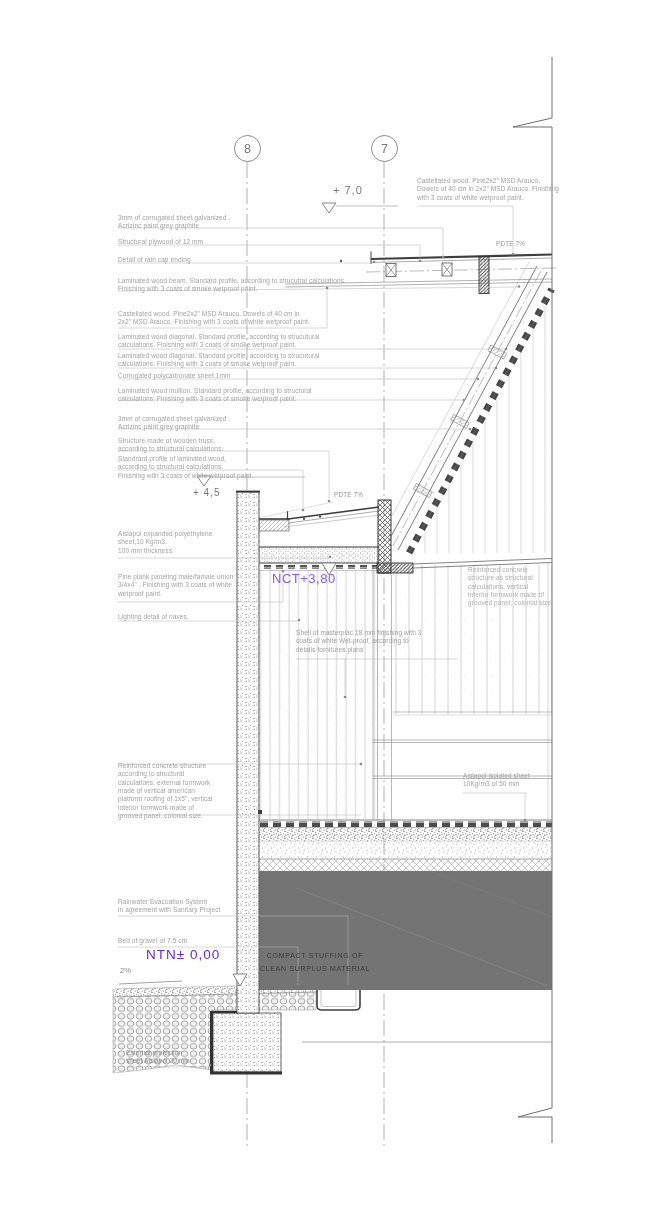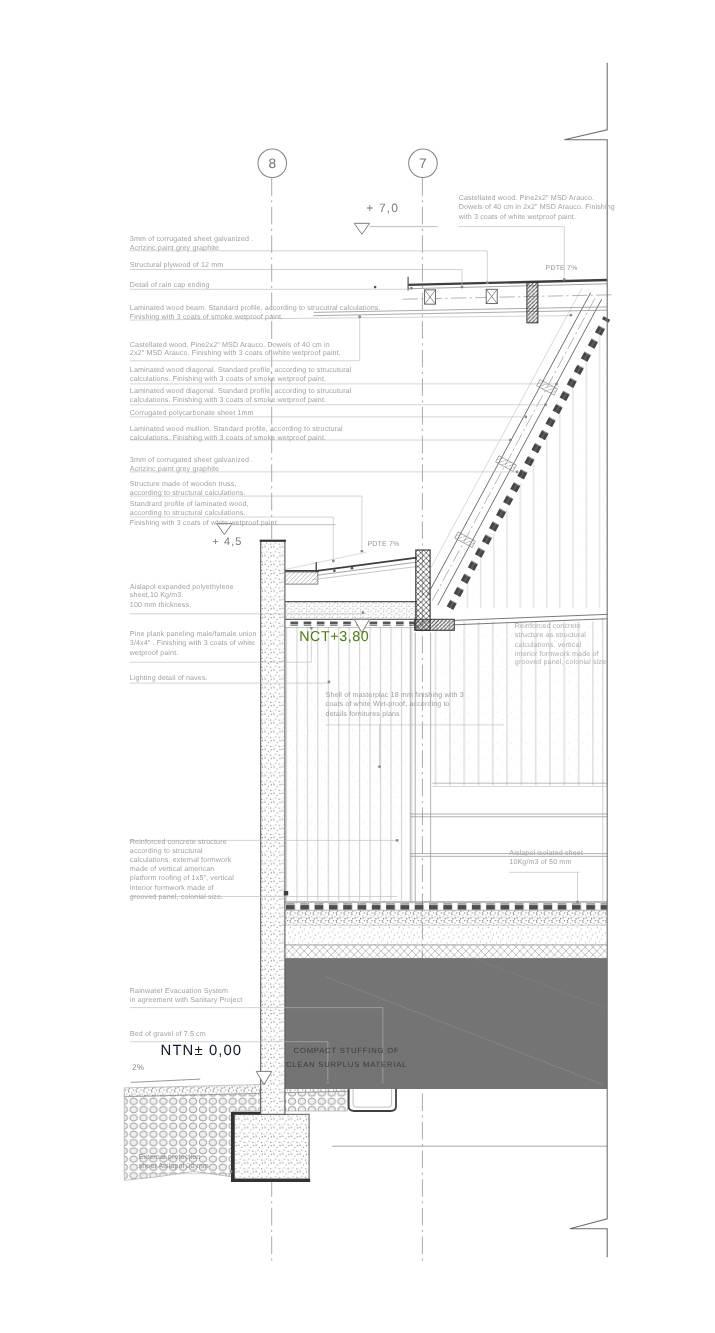--- a/index.html
+++ b/index.html
@@ -275,22 +275,22 @@
 
 <div class="bubble" style="left:234px;top:135px;">
       <span>8</span>
     </div>
 <div class="bubble" style="left:371px;top:135px;">
       <span>7</span>
     </div>
 
 <div class="elev" style="left:289px;top:184px;font-size:11px;margin-left:44px;">+ 7,0</div>
 <div class="elev" style="left:177px;top:487px;font-size:10px;margin-left:16px;">+ 4,5</div>
-<div class="elev" style="left:272px;top:571px;font-size:13px;letter-spacing:0.5px;color:#4d7c0f;">NCT+3,80</div>
-<div class="elev" style="left:146px;top:947px;font-size:13.5px;color:#0f172a;text-align:center;">NTN± 0,00</div>
+<div class="elev" style="left:272px;top:571px;font-size:13px;letter-spacing:0.5px;color:#8b5cf6;">NCT+3,80</div>
+<div class="elev" style="left:146px;top:947px;font-size:13.5px;color:#6d28d9;text-align:center;">NTN± 0,00</div>
 
 <div class="slope" style="left:496px;top:240px;">PDTE 7%</div>
 <div class="slope" style="left:334px;top:491px;">PDTE 7%</div>
 <div class="slope" style="left:120px;top:966px;font-size:7.5px;color:#8a8a8a;">2%</div>
 
 <div class="ann" style="left:118px;top:214px;width:170px;">3mm of corrugated sheet galvanized .
 Acrizinc paint grey graphite</div>
 <div class="ann" style="left:118px;top:238px;width:170px;">Structural plywood of 12 mm</div>
 <div class="ann" style="left:118px;top:256px;width:170px;">Detail of rain cap ending</div>
 <div class="ann" style="left:118px;top:277px;width:260px;">Laminated wood beam. Standard profile, according to strucutral calculations.

